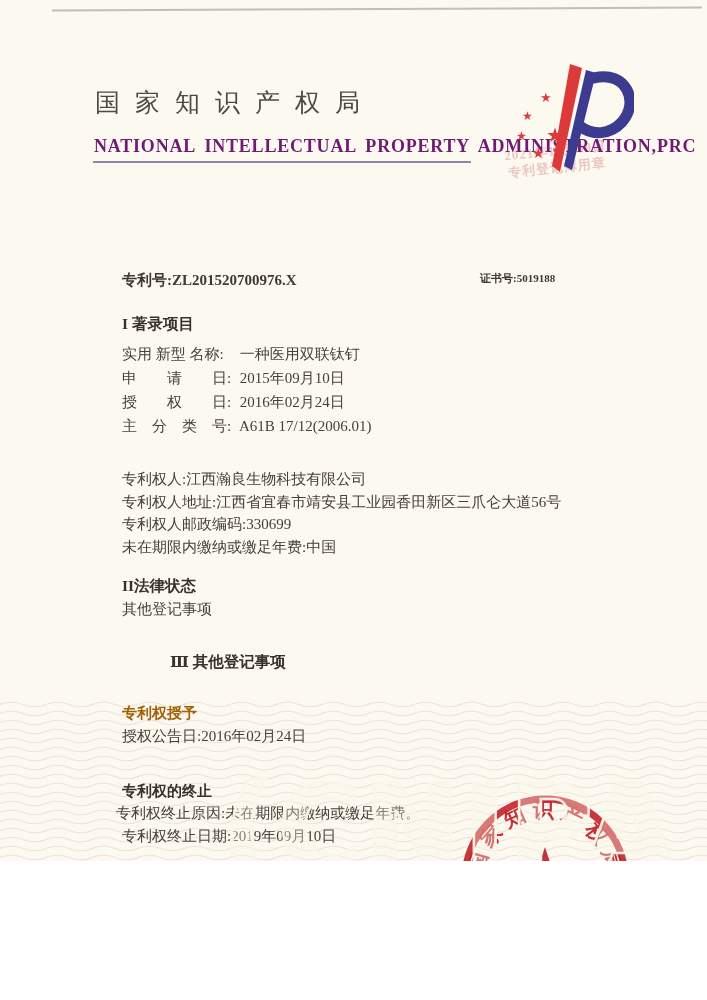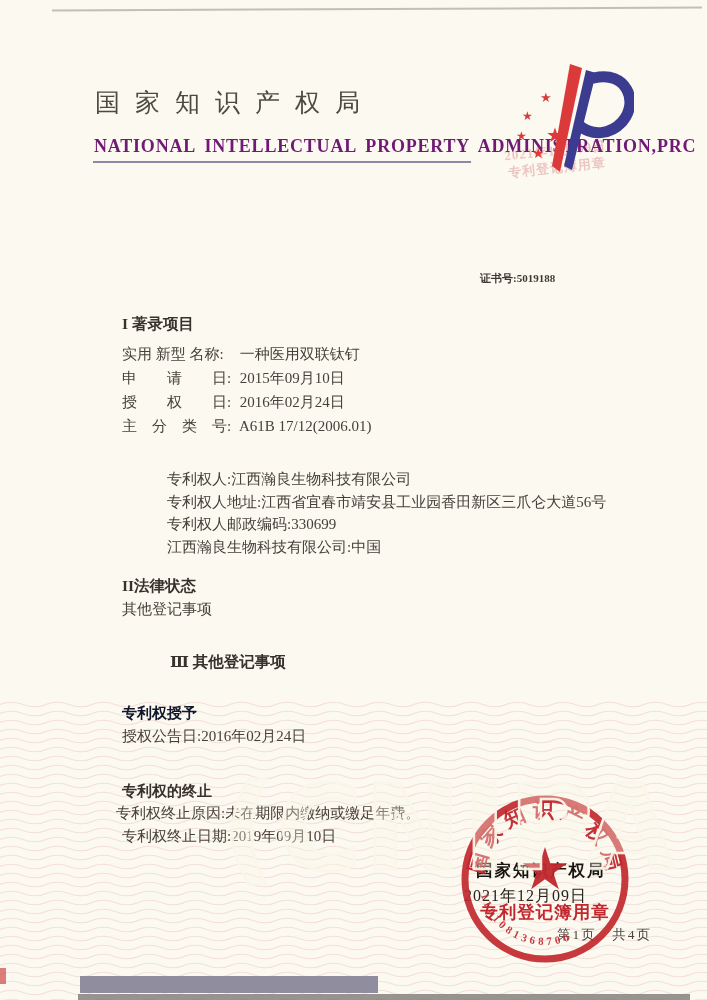--- a/index.html
+++ b/index.html
@@ -1,42 +1,42 @@
 <!DOCTYPE html>
 <html><head>
 <meta charset="utf-8">
 <style>
   html,body{margin:0;padding:0;}
   .page{
-    position:relative; width:707px; height:1000px; background:#fcf9f1;
+    position:relative; width:707px; height:861px; background:#fcf9f1;
     overflow:hidden; font-family:"Liberation Serif","DejaVu Serif",serif;
     color:#45413a;
   }
   .abs{position:absolute;}
   .scan-top{left:52px; top:8px; width:650px; height:2px;
     background:rgba(125,120,112,.45); transform:rotate(-.25deg); z-index:1;}
   .agency-cn{left:95px; top:86px; font-size:25px; letter-spacing:15px;
     color:#4d4a42; font-weight:500; z-index:2;}
   .agency-en{left:94px; top:136px; font-size:18px; font-weight:bold;
     letter-spacing:.8px; word-spacing:4px; color:#701a75; z-index:2;}
   .divider{left:93px; top:161px; width:378px; height:2px; background:#8f87a5; z-index:2;}
   .logo{left:510px; top:64px; width:124px; height:112px; z-index:2;}
   .doc-title{left:0; top:203px; width:707px; text-align:center; font-size:30px;
     font-weight:600; letter-spacing:9px; color:#5a554b; z-index:2;}
   .patent-no{left:122px; top:271px; font-size:15px; font-weight:bold; color:#3e3a33; z-index:2;}
   .cert-no{left:480px; top:271px; font-size:11px; font-weight:bold; color:#3e3a33; z-index:2;}
   .sec-head{font-size:15.5px; font-weight:bold; color:#37332c; z-index:2;}
   .s1-head{left:122px; top:314px;}
   .rows{left:122px; top:342px; width:480px; font-size:15px; line-height:24px; z-index:2;}
   .row .lbl{display:inline-block; width:114px;}
-  .holder{left:122px; top:468px; width:520px; font-size:15px; line-height:22.5px; z-index:2;margin-left:45px;}
+  .holder{left:122px; top:468px; width:520px; font-size:15px; line-height:22.5px; z-index:2;}
   .s2-head{left:122px; top:576px;}
   .s2-status{left:122px; top:600px; font-size:15px; z-index:2;}
   .s3-head{left:122px; top:652px;margin-left:48px;}
-  .grant-head{left:122px; top:704px; font-size:15px; font-weight:bold; color:#0f172a; z-index:2;}
+  .grant-head{left:122px; top:704px; font-size:15px; font-weight:bold; color:#a16207; z-index:2;}
   .grant-line{left:122px; top:727px; font-size:15px; z-index:2;}
   .term-head{left:122px; top:782px; font-size:15px; font-weight:bold; color:#37332c; z-index:4;}
   .term-reason{left:116px; top:804px; font-size:15px; z-index:4;}
   .term-date{left:122px; top:827px; font-size:15px; z-index:4;}
   .footer{left:122px; top:926px; width:530px; text-align:right; font-size:13.5px;
     letter-spacing:2px; color:#4a463f; z-index:4;}
   .waves{left:0; top:700px; z-index:0; opacity:.85;}
   .watermark{left:222px; top:760px; font-family:"DejaVu Sans",sans-serif;
     font-size:116px; font-weight:bold; letter-spacing:2px;
     color:rgba(250,245,233,.35); -webkit-text-stroke:2.5px rgba(250,245,233,.95);
@@ -86,20 +86,21 @@
     <polygon points="60,0 72,4 50,108 42,102" fill="#dc3a3a"></polygon>
     <polygon points="76,6 86,9 62,106 54,102" fill="#3b3b90"></polygon>
     <path d="M 84,14 C 116,6 130,38 112,58 C 100,71 82,72 70,62" stroke="#3b3b90" stroke-width="11" fill="none" stroke-linecap="round"></path>
   </svg>
 
   <div class="abs faint-stamp">
     <div>2021年12月09日</div>
     <div>专利登记簿用章</div>
   </div>
 
+  <div class="abs patent-no">专利号:ZL201520700976.X</div>
   <div class="abs cert-no">证书号:5019188</div>
 
   <div class="abs sec-head s1-head">I 著录项目</div>
   <div class="abs rows">
     <div class="row">
       <span class="lbl">实用 新型 名称:</span>
       <span>一种医用双联钛钉</span>
     </div>
     <div class="row">
       <span class="lbl">申　　请　　日:</span>
@@ -112,21 +113,21 @@
     <div class="row">
       <span class="lbl">主　分　类　号:</span>
       <span>A61B 17/12(2006.01)</span>
     </div>
   </div>
 
   <div class="abs holder">
     <div>专利权人:江西瀚良生物科技有限公司</div>
     <div>专利权人地址:江西省宜春市靖安县工业园香田新区三爪仑大道56号</div>
     <div>专利权人邮政编码:330699</div>
-    <div>江西瀚良生物科技有限公司:中国</div>
+    <div>未在期限内缴纳或缴足年费:中国</div>
   </div>
 
   <div class="abs sec-head s2-head">II法律状态</div>
   <div class="abs s2-status">其他登记事项</div>
 
   <div class="abs sec-head s3-head">Ⅲ 其他登记事项</div>
   <div class="abs grant-head">专利权授予</div>
   <div class="abs grant-line">授权公告日:2016年02月24日</div>
   <div class="abs term-head">专利权的终止</div>
   <div class="abs term-reason">专利权终止原因:未在期限内缴纳或缴足年费。</div>

